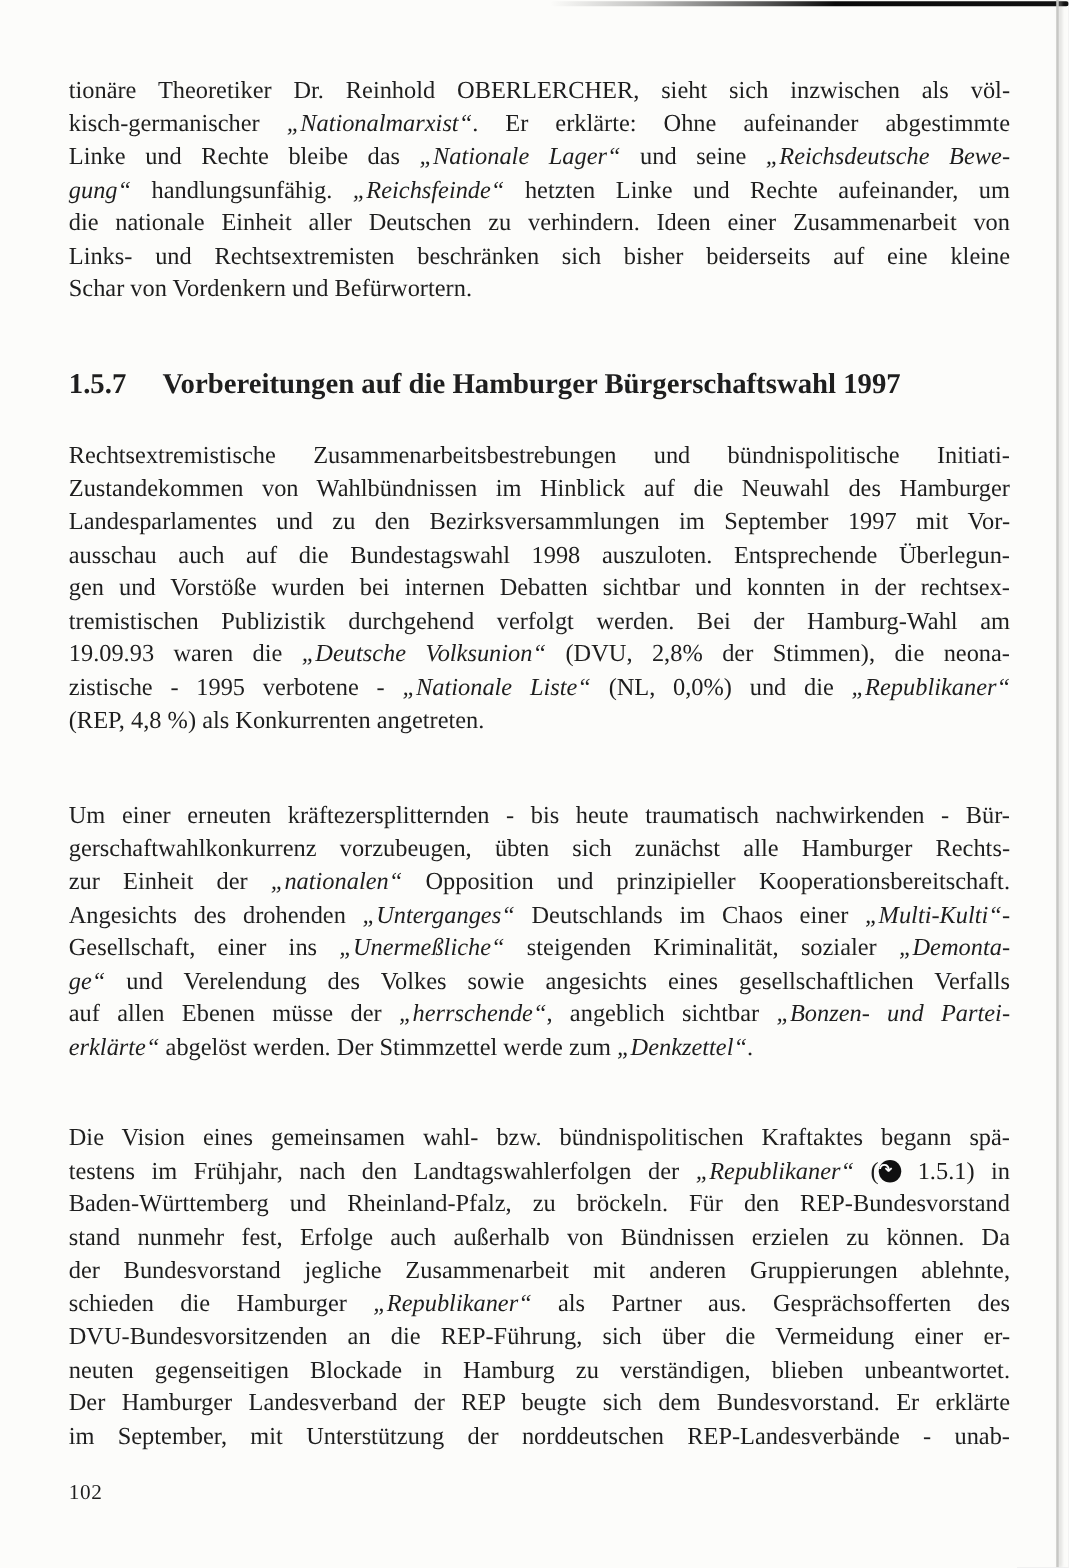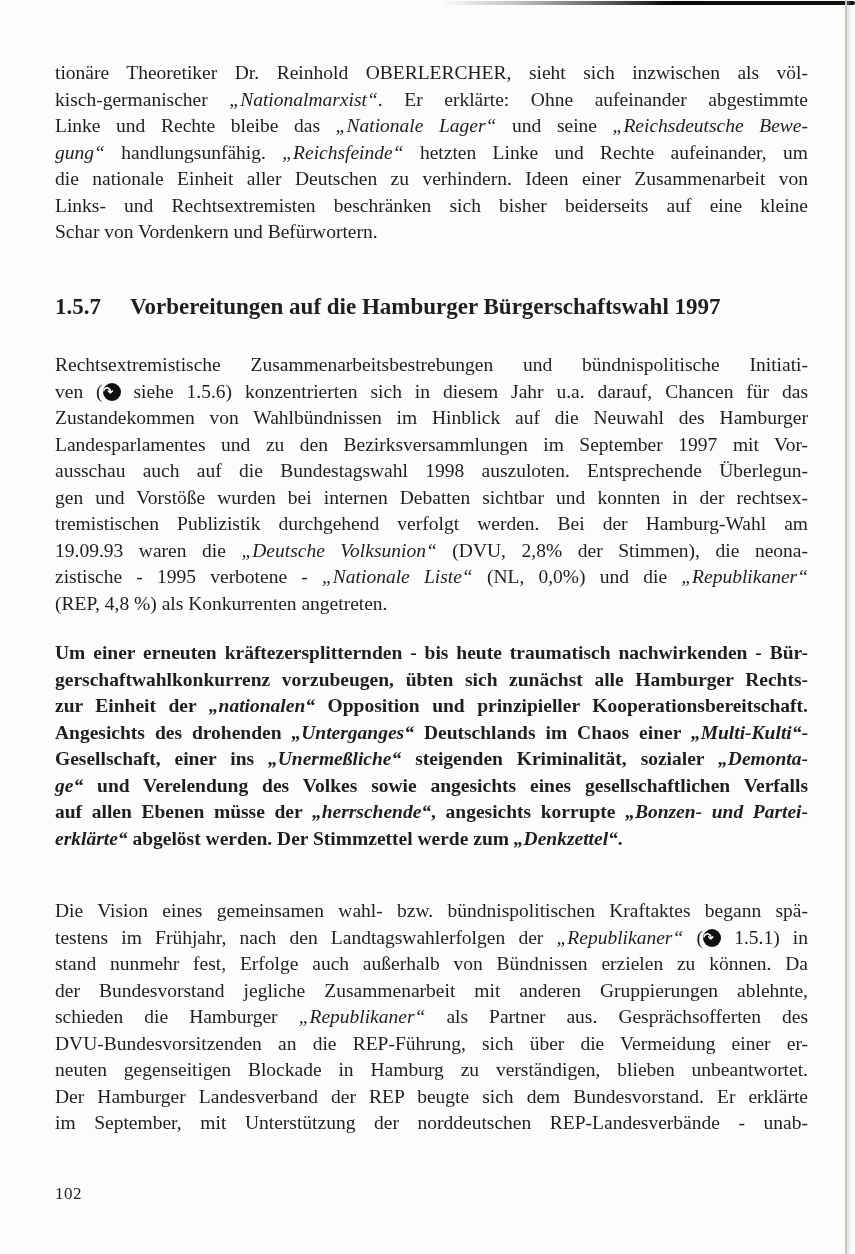--- a/index.html
+++ b/index.html
@@ -35,21 +35,21 @@
   .line.endline{text-align-last:left;}
   .line i{font-style:italic;}
   #para-1{top:60px;}
   #section-heading{
     position:absolute;left:55px;top:291px;width:753px;
     font-size:23px;line-height:31px;font-weight:bold;
     white-space:nowrap;
   }
   #section-heading .hnum{display:inline-block;min-width:75px;}
   #para-2{top:352px;}
-  #para-3{top:640px;font-weight:bold;}
+  #para-3{top:640px;}
   #para-4{top:898px;}
   #page-number{
     position:absolute;left:55px;top:1182px;
     font-size:17px;line-height:24px;letter-spacing:.5px;
   }
   .ref-icon{
     display:inline-block;width:18px;height:18px;border-radius:50%;
     background:#101010;color:#ffffff;
     font-family:"DejaVu Sans",sans-serif;font-size:13px;line-height:18px;
     font-weight:bold;font-style:normal;text-align:center;
@@ -72,45 +72,45 @@
       <div class="line"><span>Links- und Rechtsextremisten beschränken sich bisher beiderseits auf eine kleine</span></div>
       <div class="line endline"><span>Schar von Vordenkern und Befürwortern.</span></div>
     </div>
 
   <div id="section-heading">
     <span class="hnum">1.5.7</span><span class="htitle">Vorbereitungen auf die Hamburger Bürgerschaftswahl 1997</span>
   </div>
 
   <div id="para-2" class="para">
       <div class="line"><span>Rechtsextremistische Zusammenarbeitsbestrebungen und bündnispolitische Initiati-</span></div>
-      <div class="line"><span>ven (</span><span class="ref-icon">↷</span><span> siehe 1.5.6) konzentrierten sich in diesem Jahr u.a. darauf, Chancen für das</span></div>
       <div class="line"><span>Zustandekommen von Wahlbündnissen im Hinblick auf die Neuwahl des Hamburger</span></div>
       <div class="line"><span>Landesparlamentes und zu den Bezirksversammlungen im September 1997 mit Vor-</span></div>
       <div class="line"><span>ausschau auch auf die Bundestagswahl 1998 auszuloten. Entsprechende Überlegun-</span></div>
       <div class="line"><span>gen und Vorstöße wurden bei internen Debatten sichtbar und konnten in der rechtsex-</span></div>
       <div class="line"><span>tremistischen Publizistik durchgehend verfolgt werden. Bei der Hamburg-Wahl am</span></div>
       <div class="line"><span>19.09.93 waren die </span><i>„Deutsche Volksunion“</i><span> (DVU, 2,8% der Stimmen), die neona-</span></div>
       <div class="line"><span>zistische - 1995 verbotene - </span><i>„Nationale Liste“</i><span> (NL, 0,0%) und die </span><i>„Republikaner“</i></div>
       <div class="line endline"><span>(REP, 4,8 %) als Konkurrenten angetreten.</span></div>
     </div>
 
   <div id="para-3" class="para">
       <div class="line"><span>Um einer erneuten kräftezersplitternden - bis heute traumatisch nachwirkenden - Bür-</span></div>
       <div class="line"><span>gerschaftwahlkonkurrenz vorzubeugen, übten sich zunächst alle Hamburger Rechts-</span></div>
       <div class="line"><span>zur Einheit der </span><i>„nationalen“</i><span> Opposition und prinzipieller Kooperationsbereitschaft.</span></div>
       <div class="line"><span>Angesichts des drohenden </span><i>„Unterganges“</i><span> Deutschlands im Chaos einer </span><i>„Multi-Kulti“</i><span>-</span></div>
       <div class="line"><span>Gesellschaft, einer ins </span><i>„Unermeßliche“</i><span> steigenden Kriminalität, sozialer </span><i>„Demonta-</i></div>
       <div class="line"><i>ge“</i><span> und Verelendung des Volkes sowie angesichts eines gesellschaftlichen Verfalls</span></div>
-      <div class="line"><span>auf allen Ebenen müsse der </span><i>„herrschende“</i><span>, angesichts korrupte </span><i>„Bonzen- und Partei-</i></div>
+      <div class="line"><span>auf allen Ebenen müsse der </span><i>„herrschende“</i><span>, angeblich sichtbar </span><i>„Bonzen- und Partei-</i></div>
       <div class="line endline"><i>erklärte“</i><span> abgelöst werden. Der Stimmzettel werde zum </span><i>„Denkzettel“</i><span>.</span></div>
     </div>
 
   <div id="para-4" class="para">
       <div class="line"><span>Die Vision eines gemeinsamen wahl- bzw. bündnispolitischen Kraftaktes begann spä-</span></div>
       <div class="line"><span>testens im Frühjahr, nach den Landtagswahlerfolgen der </span><i>„Republikaner“</i><span> (</span><span class="ref-icon">↷</span><span> 1.5.1) in</span></div>
+      <div class="line"><span>Baden-Württemberg und Rheinland-Pfalz, zu bröckeln. Für den REP-Bundesvorstand</span></div>
       <div class="line"><span>stand nunmehr fest, Erfolge auch außerhalb von Bündnissen erzielen zu können. Da</span></div>
       <div class="line"><span>der Bundesvorstand jegliche Zusammenarbeit mit anderen Gruppierungen ablehnte,</span></div>
       <div class="line"><span>schieden die Hamburger </span><i>„Republikaner“</i><span> als Partner aus. Gesprächsofferten des</span></div>
       <div class="line"><span>DVU-Bundesvorsitzenden an die REP-Führung, sich über die Vermeidung einer er-</span></div>
       <div class="line"><span>neuten gegenseitigen Blockade in Hamburg zu verständigen, blieben unbeantwortet.</span></div>
       <div class="line"><span>Der Hamburger Landesverband der REP beugte sich dem Bundesvorstand. Er erklärte</span></div>
       <div class="line"><span>im September, mit Unterstützung der norddeutschen REP-Landesverbände - unab-</span></div>
     </div>
 
   <div id="page-number">102</div>

